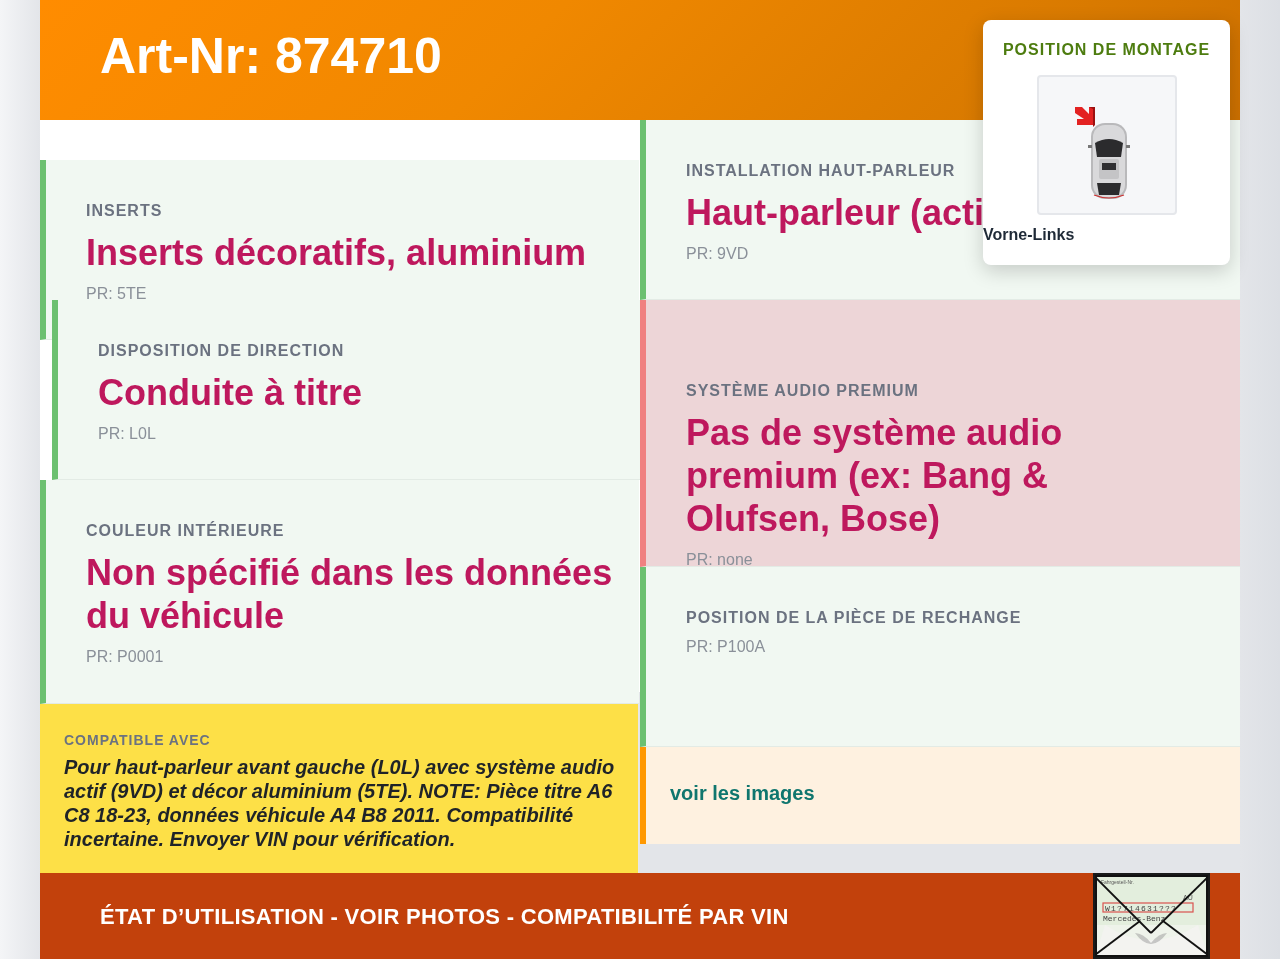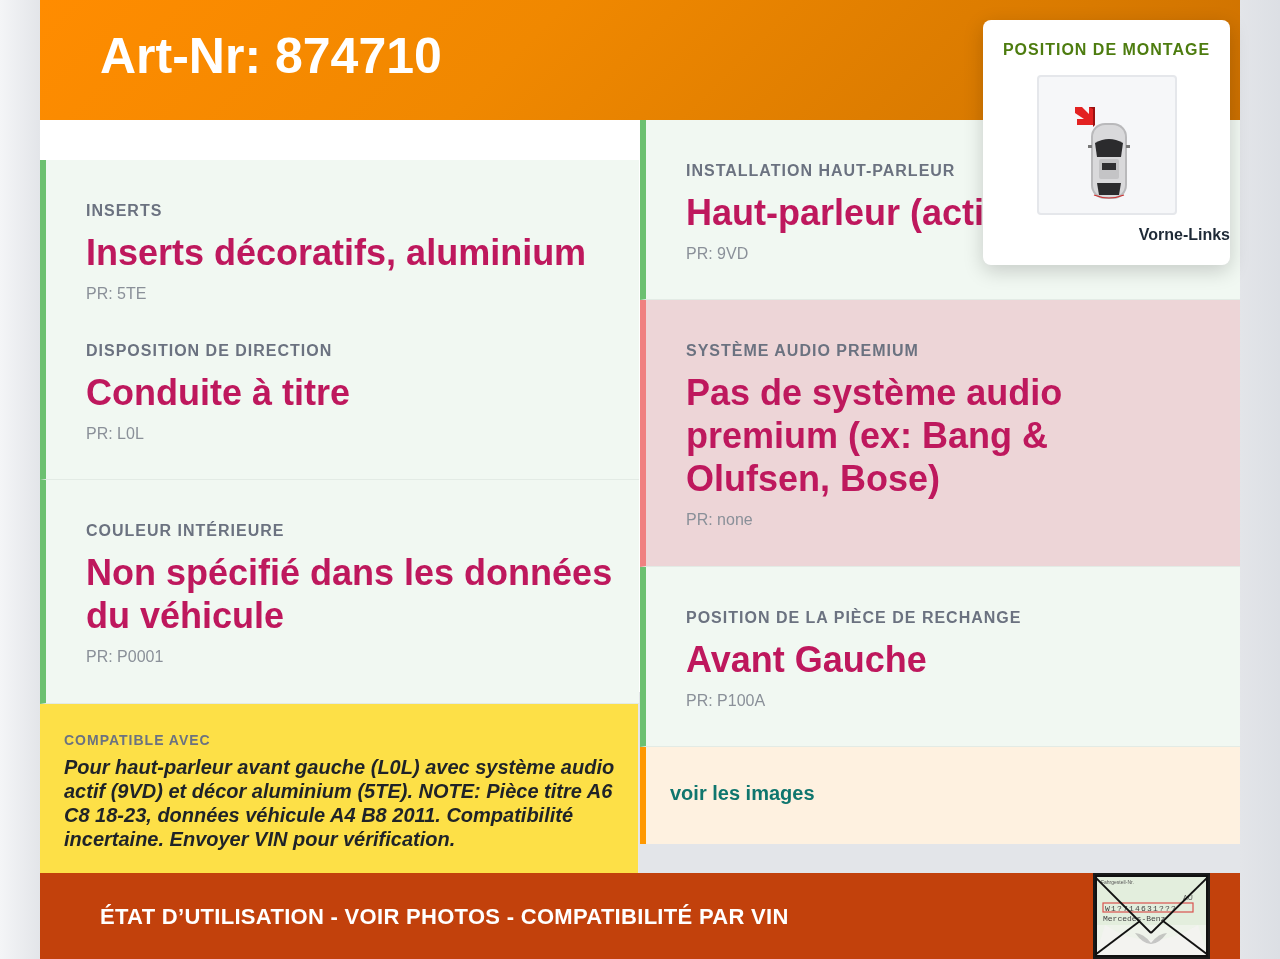--- a/index.html
+++ b/index.html
@@ -74,21 +74,21 @@
   }
   .mount-title {
     position: absolute; left: 0; top: 21px; width: 247px; text-align: center;
     font-size: 16px; font-weight: 700; color: #4d7c0f; letter-spacing: 1px;
   }
   .mount-img {
     position: absolute; left: 54px; top: 55px; width: 140px; height: 140px;
     background: #f6f7f9; border: 2px solid #e5e7eb; border-radius: 4px;
   }
   .mount-caption {
-    position: absolute; left: 0; top: 206px; width: 247px; text-align: right;
+    position: absolute; left: 0; top: 206px; width: 247px; text-align: left;
     font-size: 16px; font-weight: 700; color: #1f2a37;
   }
 </style>
 </head>
 <body>
 
 <div class="page">
 
   <div class="header">
     <div class="header-title">Art-Nr: 874710</div>
@@ -97,21 +97,21 @@
   <div class="grid">
 
     <div class="cell" style="left:0; top:0; width:599px; height:180px;margin-top:40px;">
       <div class="cell-inner">
         <div class="label">INSERTS</div>
         <div class="value">Inserts décoratifs, aluminium</div>
         <div class="pr">PR: 5TE</div>
       </div>
     </div>
 
-    <div class="cell" style="left:0; top:180px; width:599px; height:180px;">
+    <div class="cell" style="left:12px; top:180px; width:599px; height:180px;">
       <div class="cell-inner">
         <div class="label">DISPOSITION DE DIRECTION</div>
         <div class="value">Conduite à titre</div>
         <div class="pr">PR: L0L</div>
       </div>
     </div>
 
     <div class="cell" style="left:0; top:360px; width:599px; height:224px;">
       <div class="cell-inner">
         <div class="label">COULEUR INTÉRIEURE</div>
@@ -122,31 +122,30 @@
 
     <div class="cell" style="left:600px; top:0; width:600px; height:180px; overflow:hidden;">
       <div class="cell-inner" style="right:auto; width:900px;">
         <div class="label">INSTALLATION HAUT-PARLEUR</div>
         <div class="value" style="white-space:nowrap;">Haut-parleur (actif)</div>
         <div class="pr">PR: 9VD</div>
       </div>
     </div>
 
     <div class="cell red" style="left:600px; top:180px; width:600px; height:267px;">
-      <div class="cell-inner" style="right:150px;">
+      <div class="cell-inner" style="right:150px;margin-top:40px;">
         <div class="label">SYSTÈME AUDIO PREMIUM</div>
         <div class="value">Pas de système audio premium (ex: Bang &amp; Olufsen, Bose)</div>
         <div class="pr">PR: none</div>
       </div>
     </div>
 
     <div class="cell" style="left:600px; top:447px; width:600px; height:180px;">
       <div class="cell-inner">
         <div class="label">POSITION DE LA PIÈCE DE RECHANGE</div>
-        <div class="value">Avant Gauche</div>
         <div class="pr">PR: P100A</div>
       </div>
     </div>
 
     <div class="cell orange" style="left:600px; top:627px; width:600px; height:97px; border-bottom:none;">
       <div class="cell-inner" style="left:24px; top:25px;">
         <div class="state-value">voir les images</div>
       </div>
     </div>
   </div>

